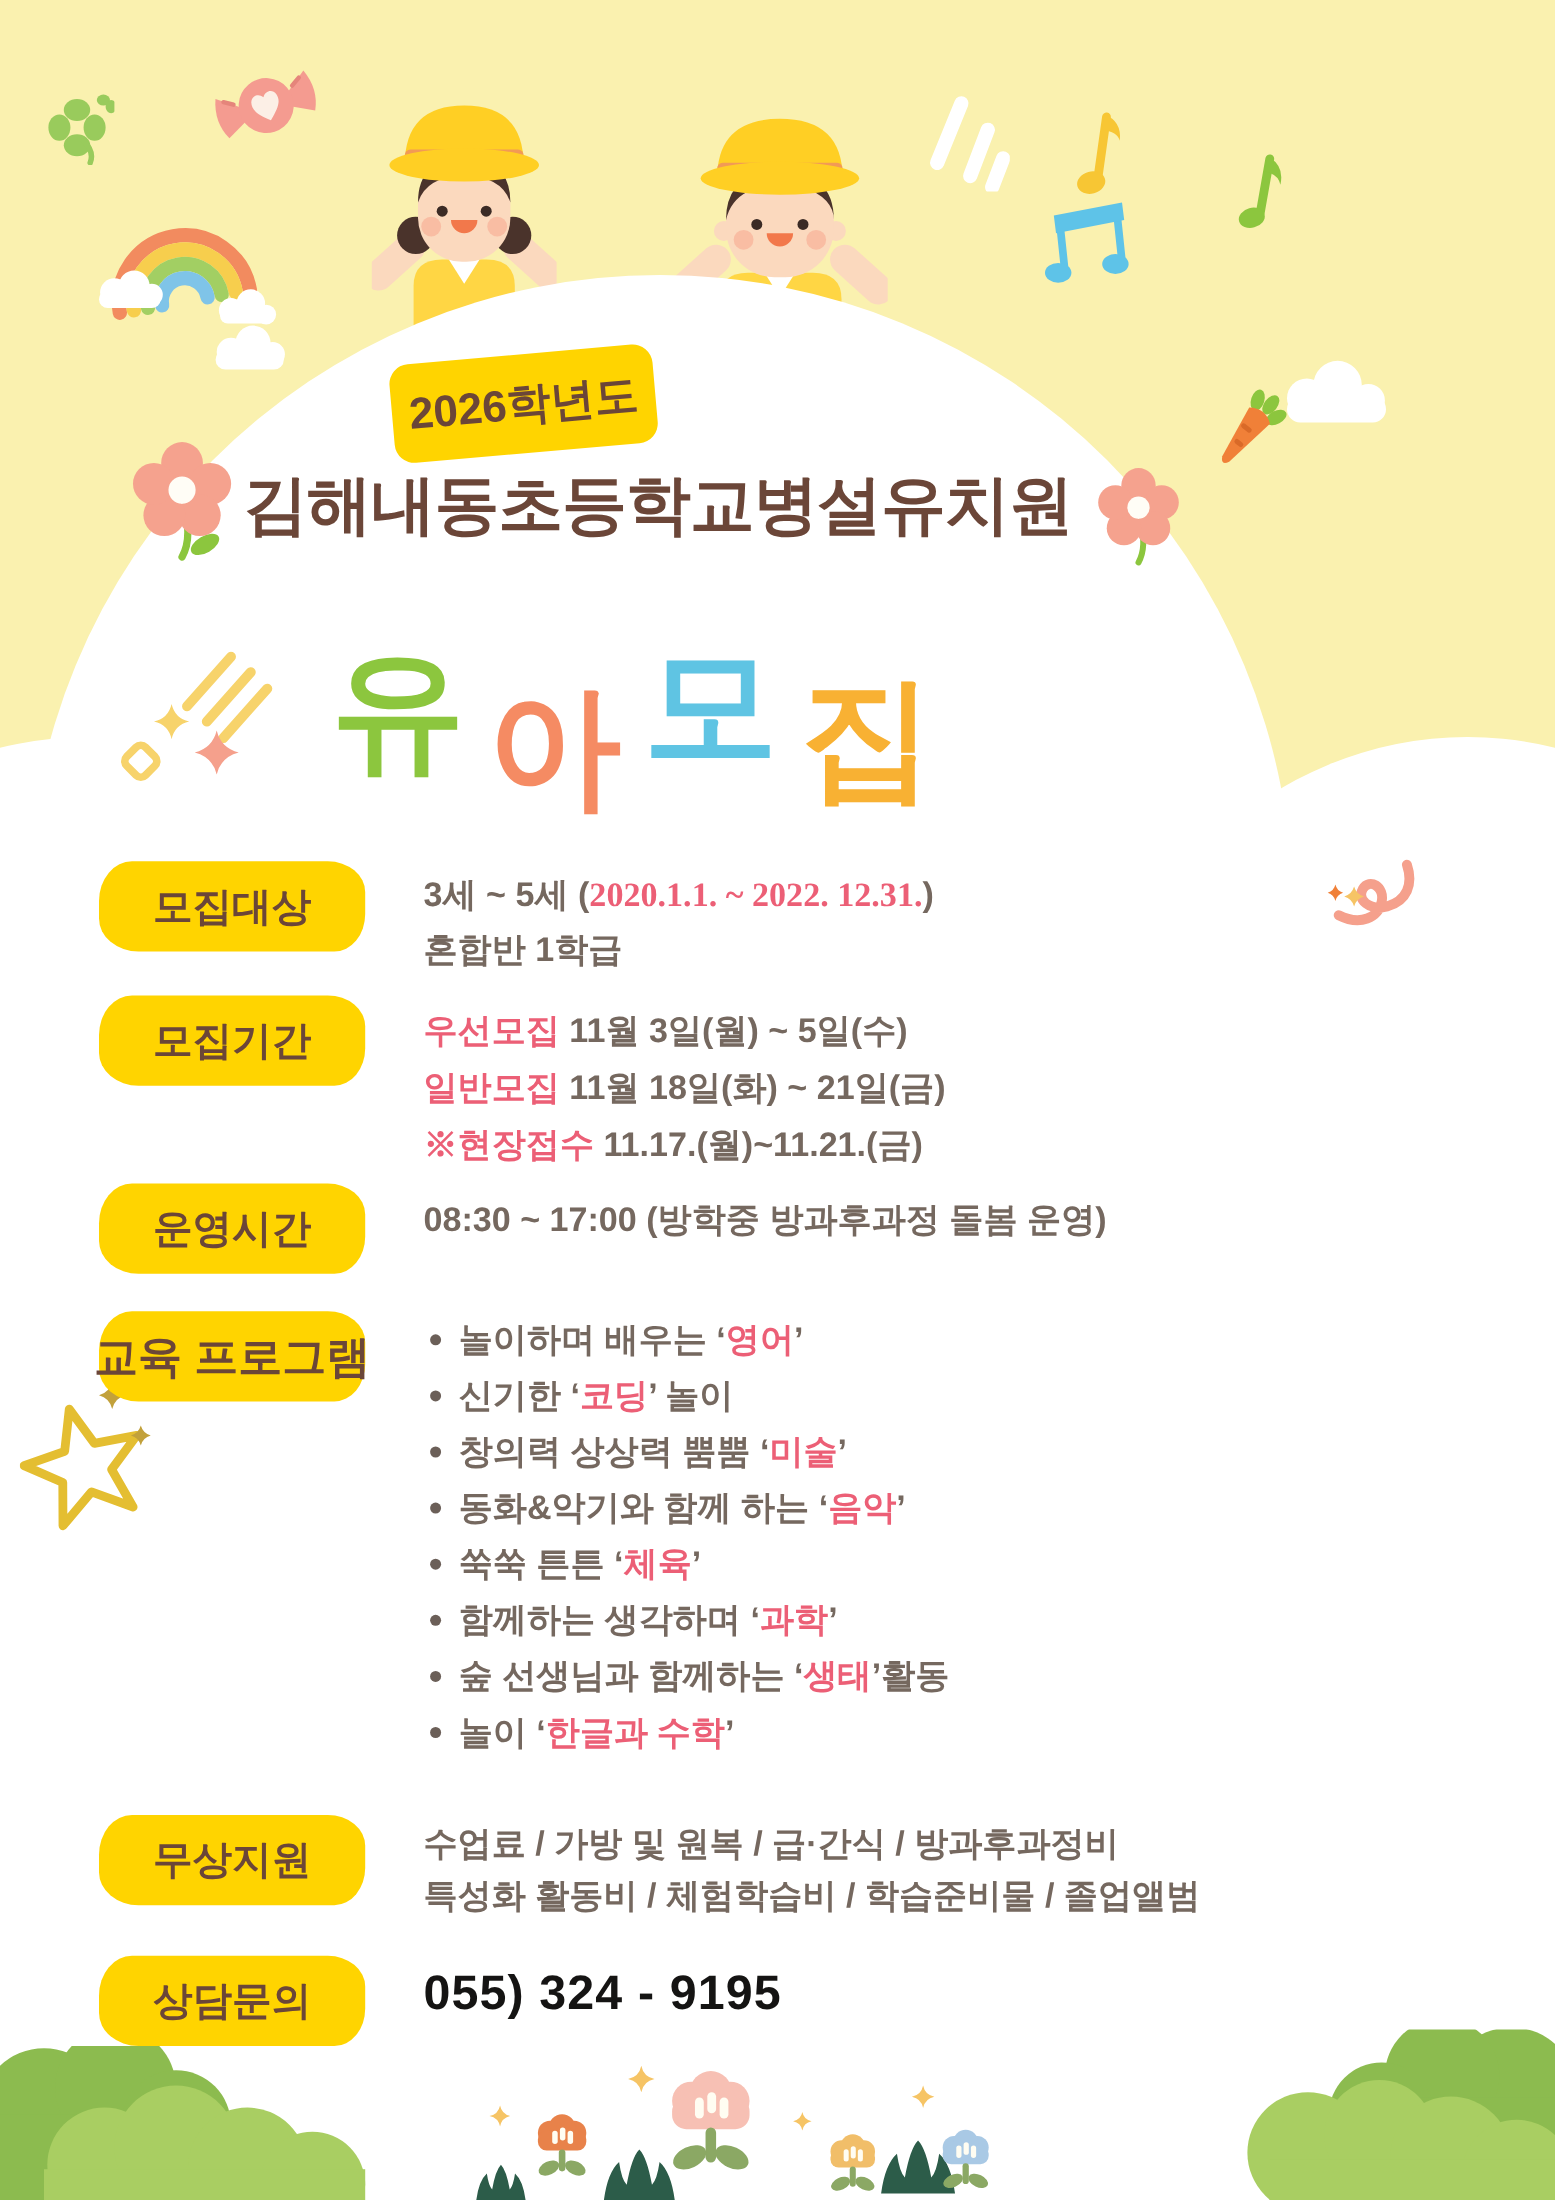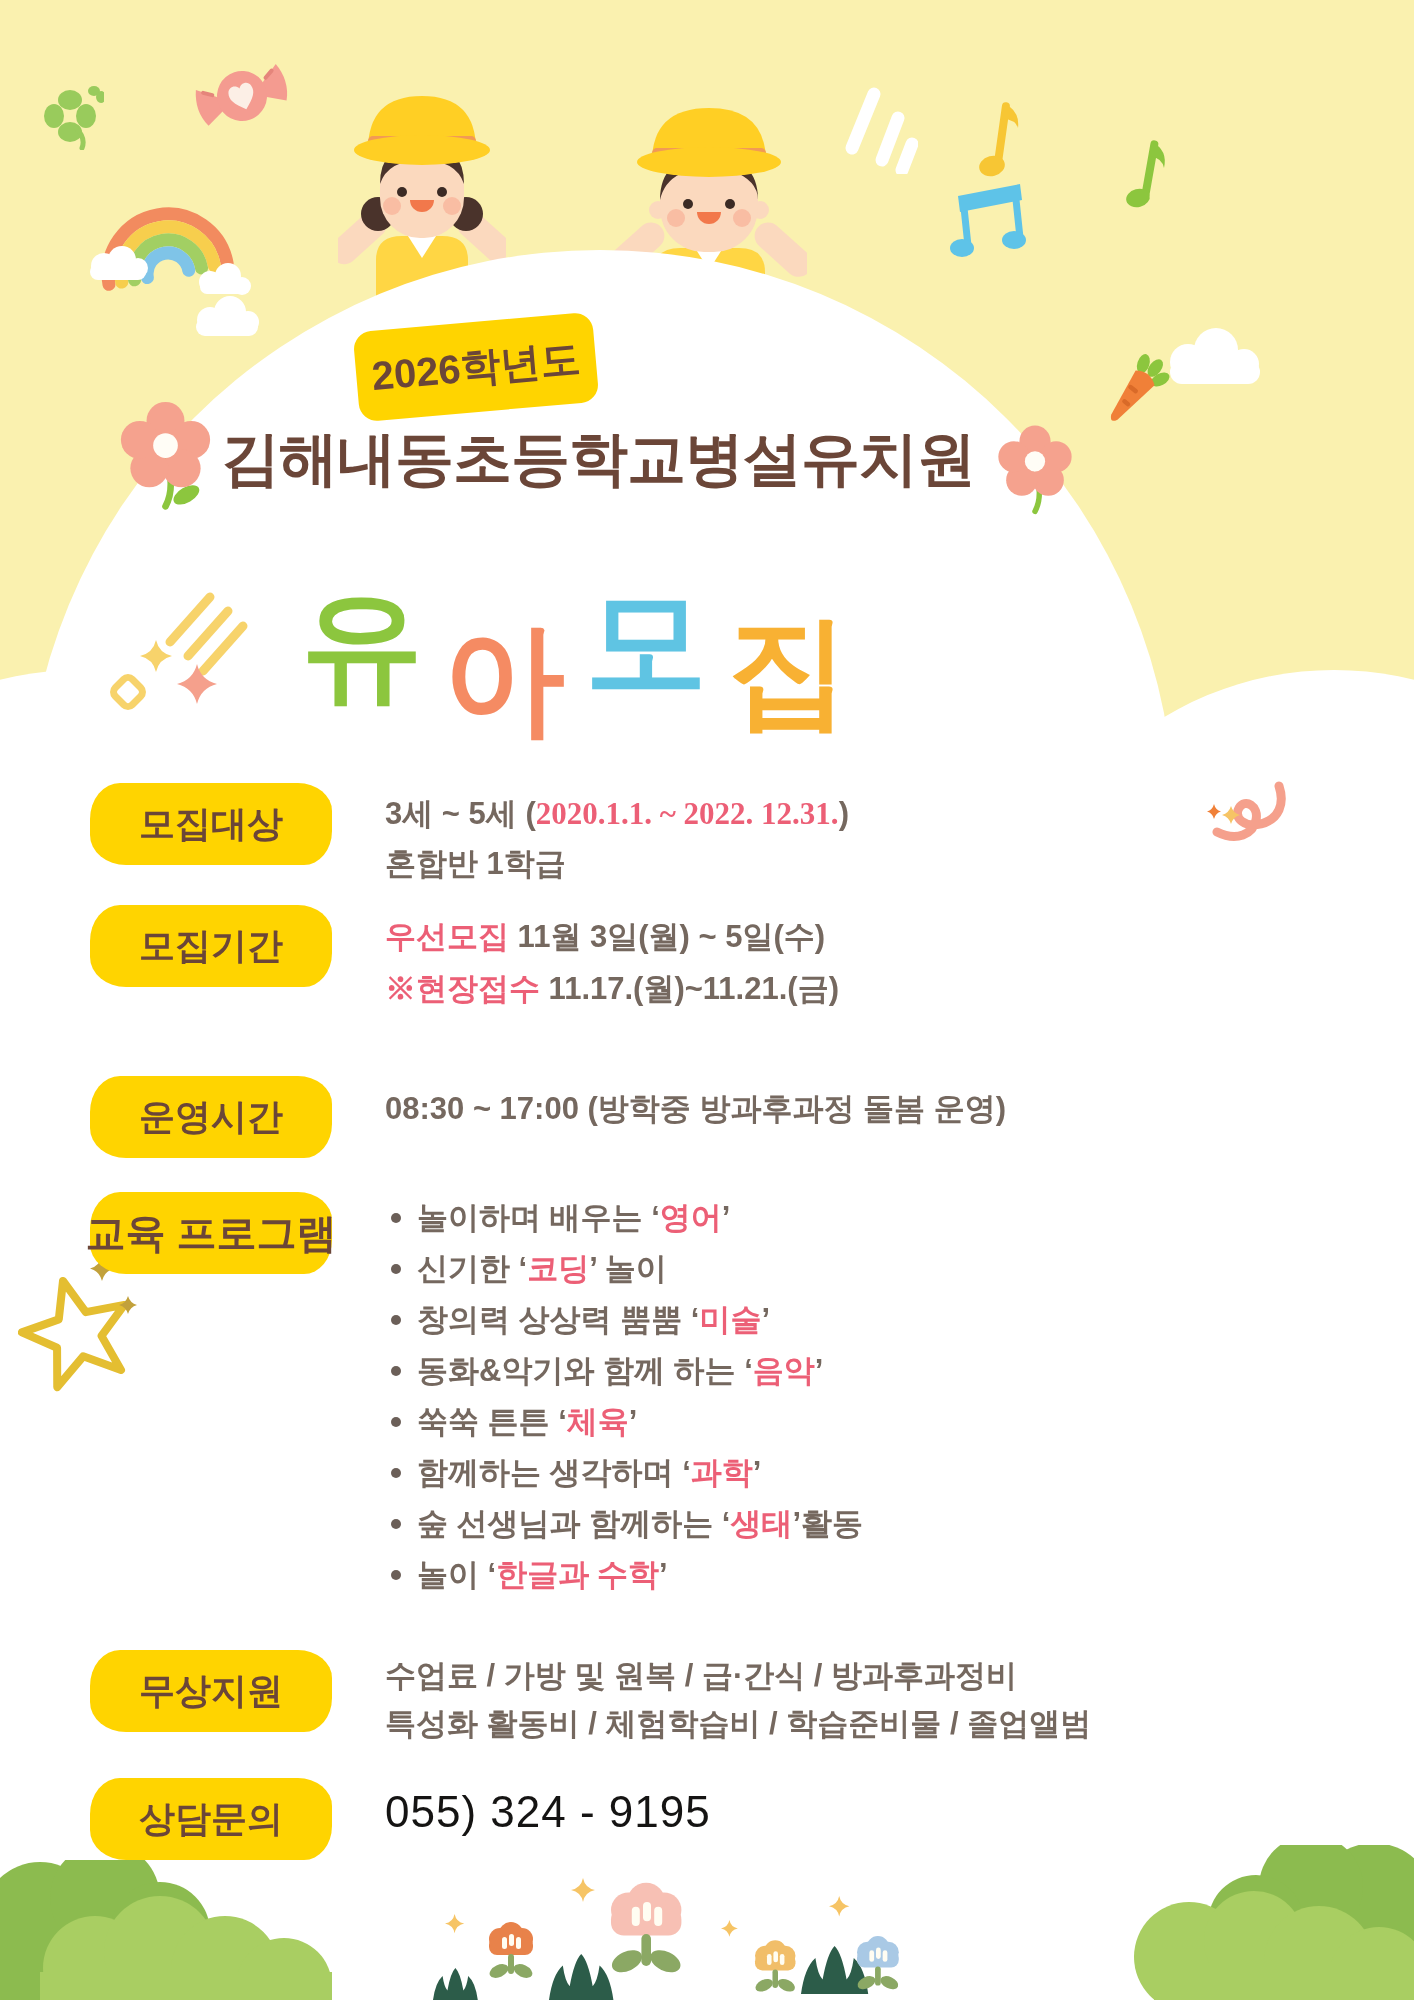--- a/index.html
+++ b/index.html
@@ -55,21 +55,21 @@
   }
   .lh52 .line{line-height:52px;}
   .lh48 .line{line-height:48px;}
   .acc{color:#EC5F76;font-family:Liberation Serif, serif;}
   .bullets .line{line-height:51px;position:relative;padding-left:32px;}
   .bullets .line::before{
     content:"";position:absolute;left:6px;top:21px;width:10px;height:10px;
     border-radius:50%;background:#6B5F58;
   }
   .phone{
-    margin:0;font-size:44px;font-weight:400;color:#151413;
+    margin:0;font-size:44px;font-weight:700;color:#151413;
     letter-spacing:1px;line-height:56px;white-space:nowrap;
   }
 </style>
 </head>
 <body>
 
 <div class="poster">
 
   <svg class="deco" style="left:40px;top:82px" width="64" height="68" viewBox="0 0 64 68">
     <g fill="#99CB5C">
@@ -287,20 +287,21 @@
       <p class="line"><span>혼합반 1학급</span></p>
     </div>
   </section>
 
   <section class="row lh52" style="top:905px">
     <div class="badge">
       <span>모집기간</span>
     </div>
     <div class="content" style="top:6px">
       <p class="line"><span class="acc">우선모집</span><span> 11월 3일(월) ~ 5일(수)</span></p>
+      <p class="line"><span class="acc">일반모집</span><span> 11월 18일(화) ~ 21일(금)</span></p>
       <p class="line"><span class="acc">※현장접수</span><span> 11.17.(월)~11.21.(금)</span></p>
     </div>
   </section>
 
   <section class="row" style="top:1076px">
     <div class="badge">
       <span>운영시간</span>
     </div>
     <div class="content" style="top:8px">
       <p class="line"><span>08:30 ~ 17:00 (방학중 방과후과정 돌봄 운영)</span></p>

